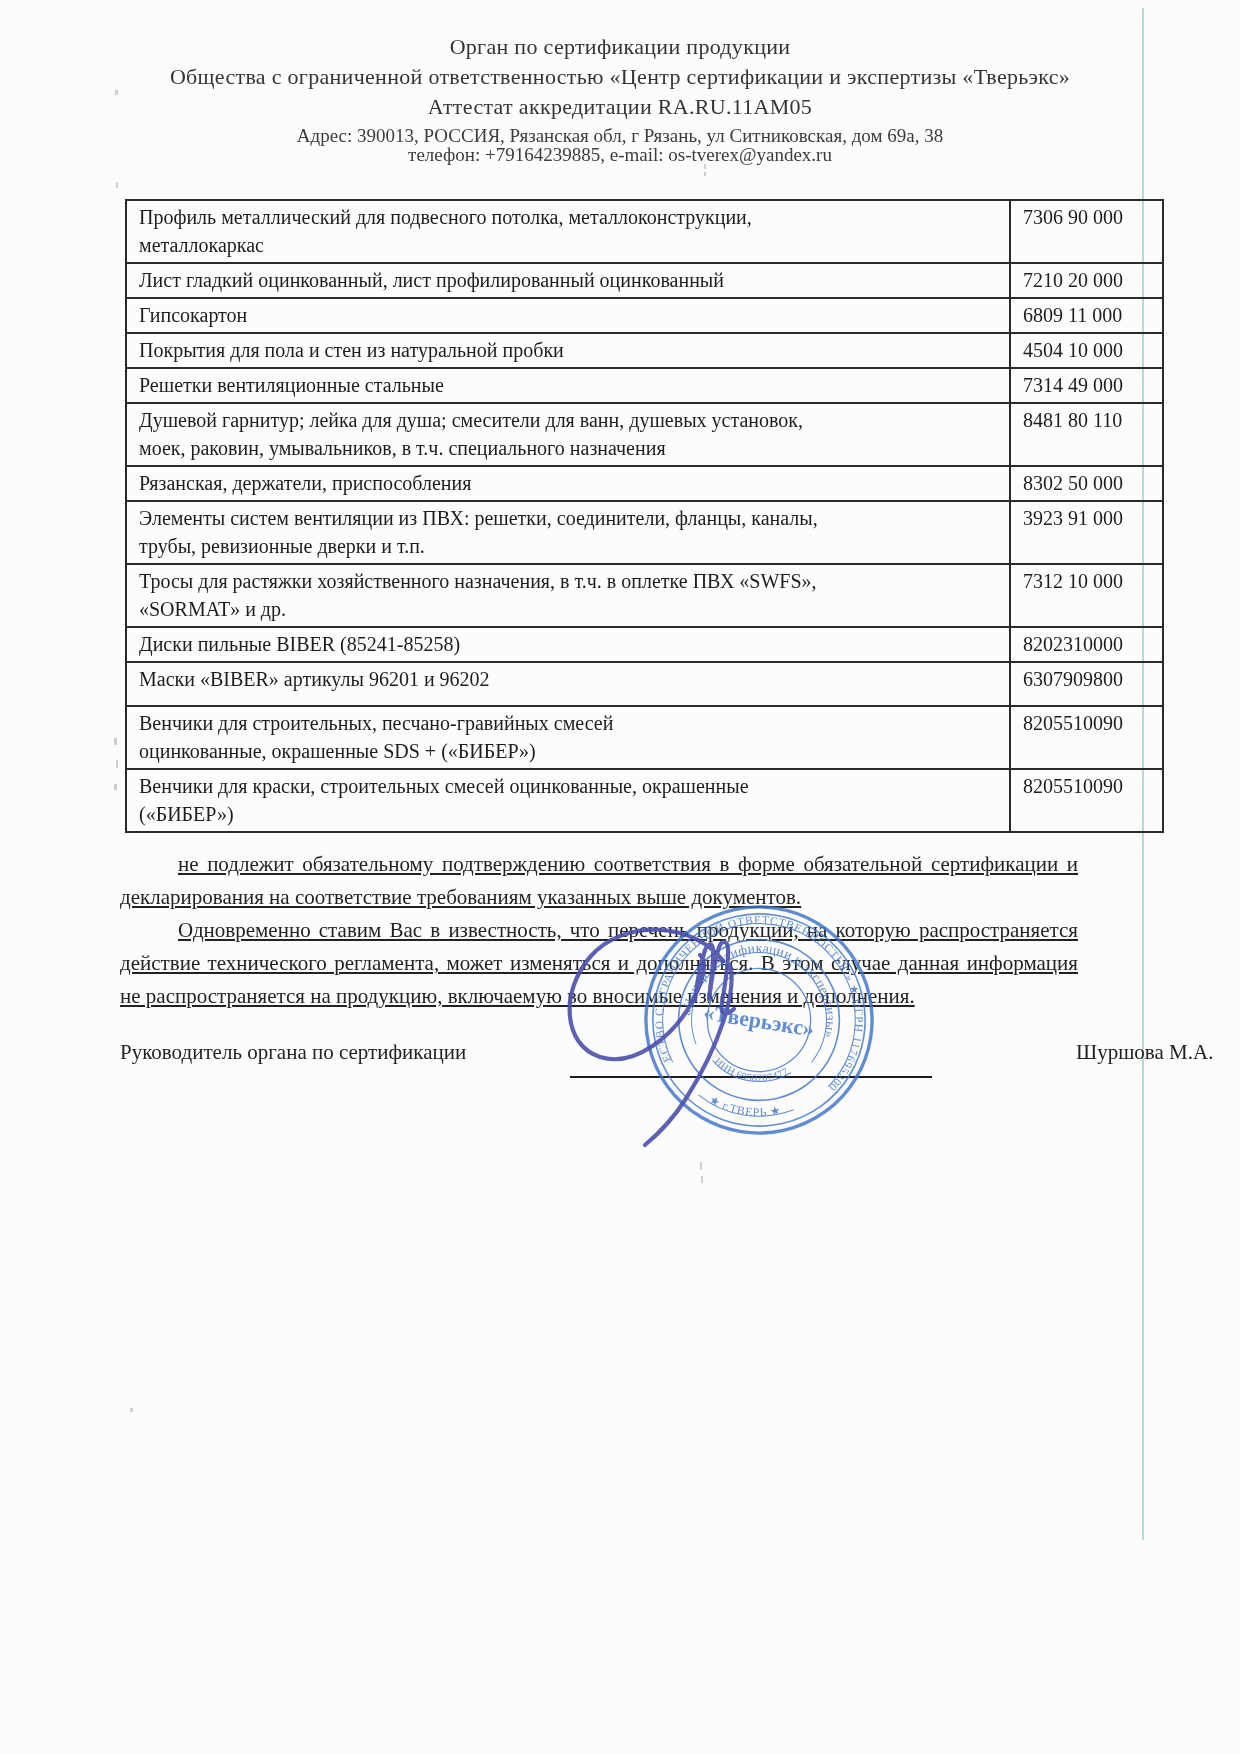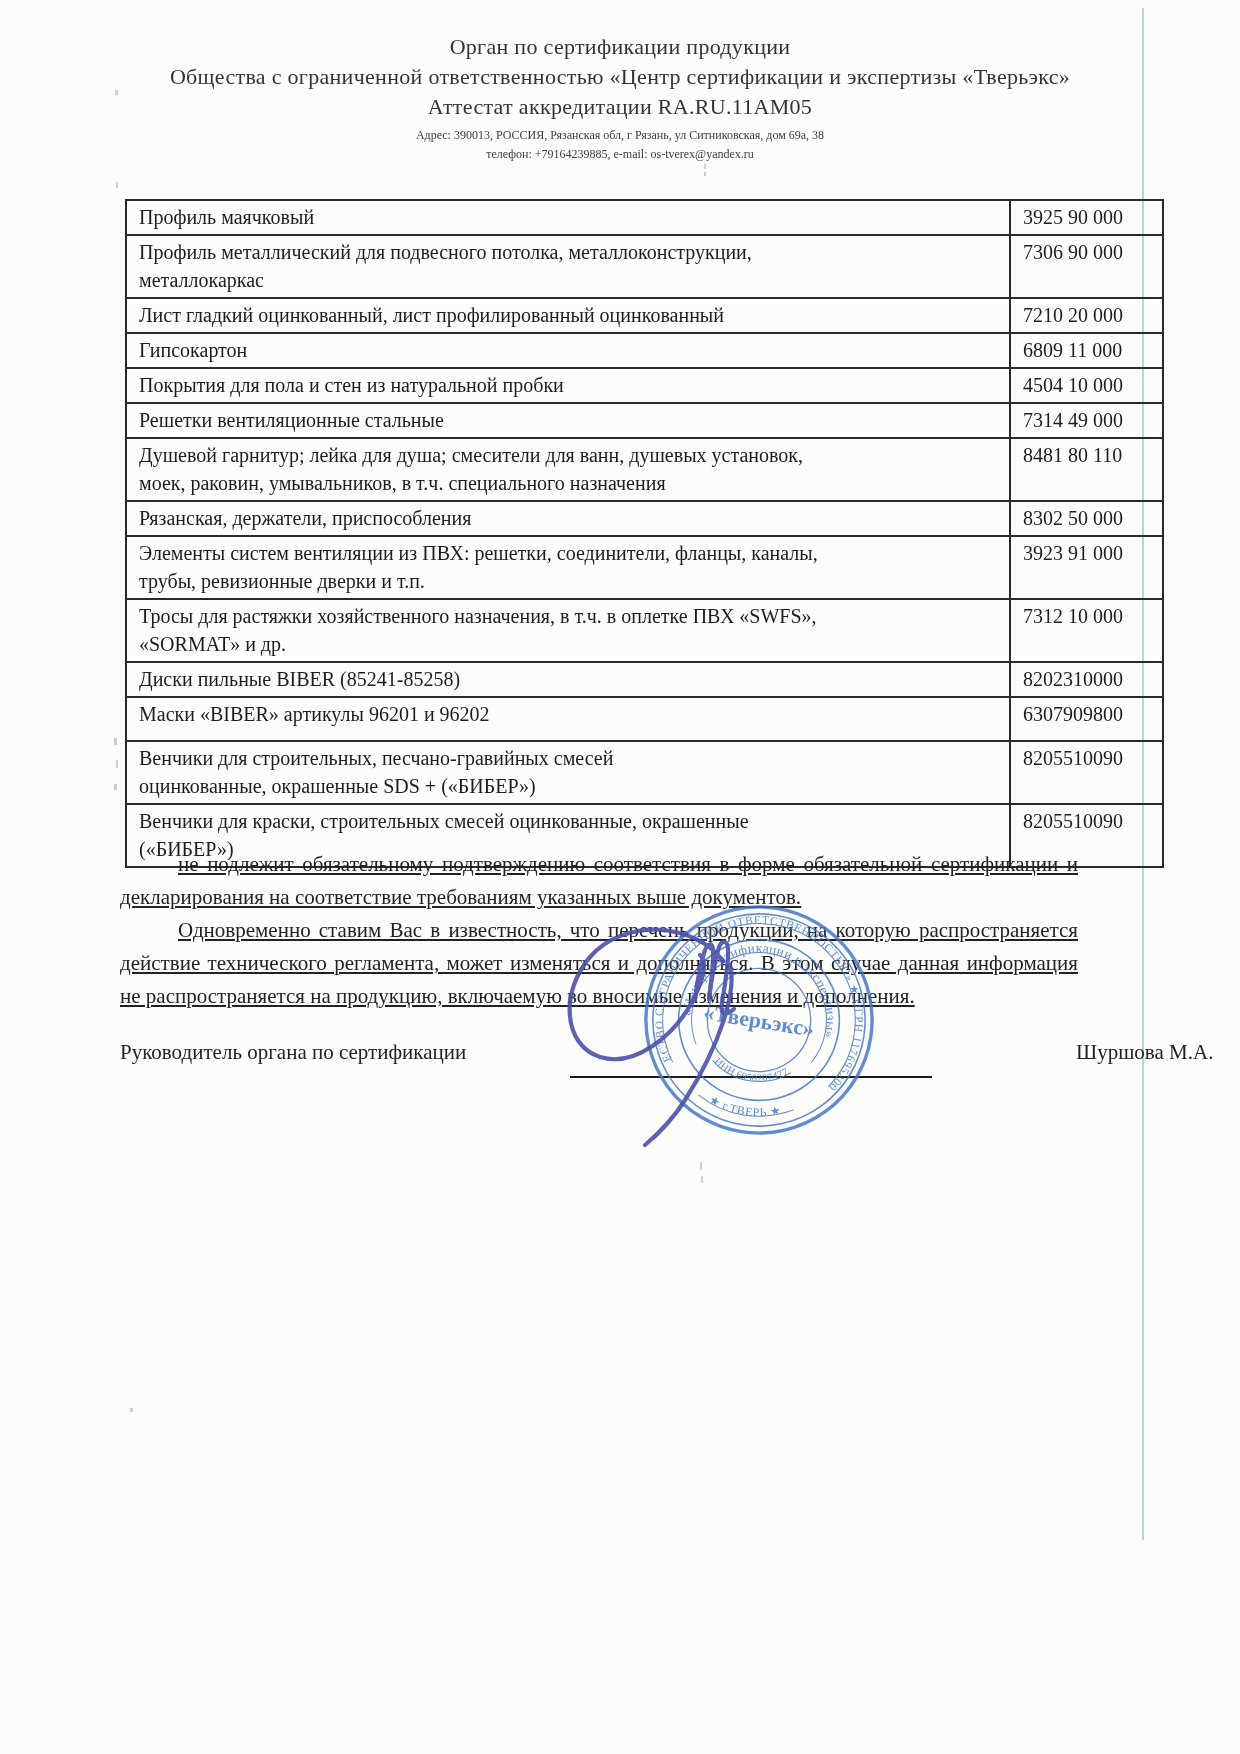--- a/index.html
+++ b/index.html
@@ -9,21 +9,21 @@
     background:#fcfcfb; color:#242424; overflow:hidden;
   }
   
   .scan-line { position:absolute; left:1142px; top:8px; width:2px; height:1532px;
     background:#a6d8d3; opacity:.9; }
   .speck { position:absolute; background:#9a9a9a; opacity:.45; }
 
   
   .letterhead { position:absolute; top:32px; left:0; width:100%; text-align:center; color:#343434; }
   .lh-big { font-size:22px; line-height:30px; letter-spacing:.3px; }
-  .lh-small { font-size:12px; line-height:19px; color:#3c3c3c; }
+  .lh-small { font-size:19px; line-height:19px; color:#3c3c3c; }
 
   
   table.products { position:absolute; left:125px; top:199px; width:1037px;
     border-collapse:collapse; table-layout:fixed; }
   table.products td { border:2px solid #2a2a2a; vertical-align:top;
     font-size:20px; line-height:28px; padding:2px 10px 3px 12px; color:#1d1d1d; }
   td.desc { width:884px; white-space:pre-line; }
   td.code { width:153px; padding-left:10px; }
   tr.tall td { height:44px; }
 
@@ -59,24 +59,20 @@
   <div class="letterhead">
     <div class="lh-big">Орган по сертификации продукции</div>
     <div class="lh-big">Общества с ограниченной ответственностью «Центр сертификации и экспертизы «Тверьэкс»</div>
     <div class="lh-big" style="margin-bottom:4px;">Аттестат аккредитации RA.RU.11АМ05</div>
     <div class="lh-small">Адрес: 390013, РОССИЯ, Рязанская обл, г Рязань, ул Ситниковская, дом 69а, 38</div>
     <div class="lh-small">телефон: +79164239885, e-mail: os-tverex@yandex.ru</div>
   </div>
 
   <table class="products">
     <tbody>
-      <tr>
-        <td class="desc">Профиль маячковый</td>
-        <td class="code">3925 90 000</td>
-      </tr>
       <tr>
         <td class="desc">Профиль металлический для подвесного потолка, металлоконструкции,
 металлокаркас</td>
         <td class="code">7306 90 000</td>
       </tr>
       <tr>
         <td class="desc">Лист гладкий оцинкованный, лист профилированный оцинкованный</td>
         <td class="code">7210 20 000</td>
       </tr>
       <tr>

